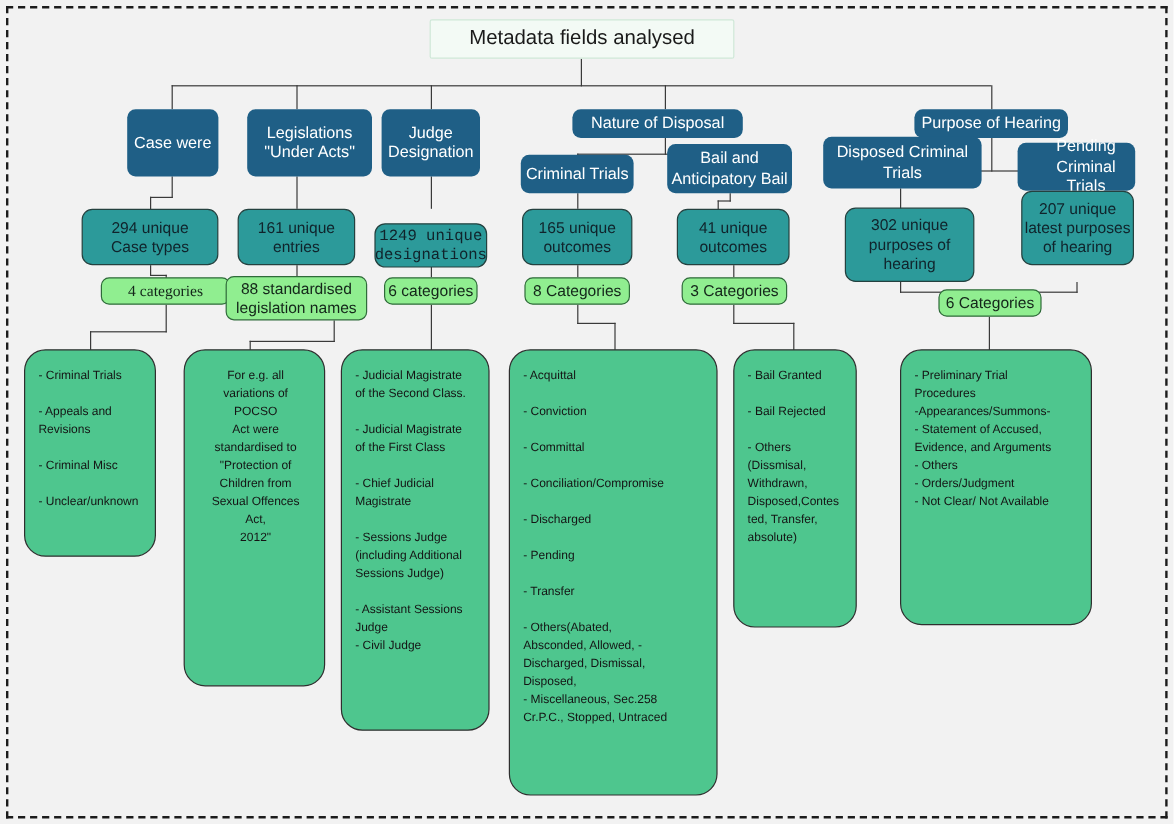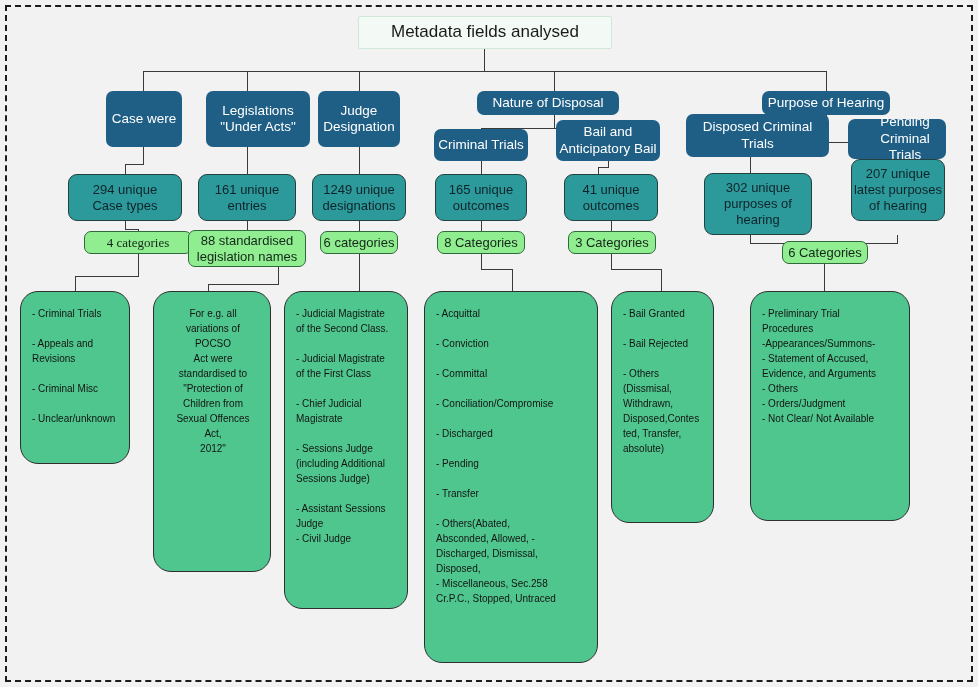--- a/index.html
+++ b/index.html
@@ -143,21 +143,21 @@
 Act were
 standardised to
 "Protection of
 Children from
 Sexual Offences Act,
 2012"</div>
 
   <div class="node lvl1" style="left:318px; top:91px; width:82px; height:56px;">Judge
 Designation</div>
   <div class="conn v" style="left:359px; top:147px; height:27px;"></div>
-  <div class="node lvl2" style="left:312px; top:174px; width:94px; height:47px;">1249 unique
+  <div class="node lvl2" style="left:312px; top:186px; width:94px; height:37px;font-family:Liberation Mono, monospace;">1249 unique
 designations</div>
   <div class="conn v" style="left:359px; top:221px; height:10px;"></div>
   <div class="node cat" style="left:320px; top:231px; width:78px; height:23px;">6 categories</div>
   <div class="conn v" style="left:359px; top:254px; height:38px;"></div>
   <div class="node leaf" style="left:284px; top:291px; width:124px; height:318px;">- Judicial Magistrate
 of the Second Class.
 
 - Judicial Magistrate
 of the First Class
 
@@ -230,21 +230,21 @@
 Disposed,Contes
 ted, Transfer,
 absolute)</div>
 
   <div class="node lvl1" style="left:762px; top:91px; width:128px; height:24px;">Purpose of Hearing</div>
   <div class="conn v" style="left:826px; top:115px; height:28px;"></div>
   <div class="conn h" style="left:750px; top:142px; width:148px;"></div>
   <div class="conn v" style="left:750px; top:136px; height:7px;"></div>
   <div class="conn v" style="left:897px; top:136px; height:7px;"></div>
 
-  <div class="node lvl1" style="left:686px; top:114px; width:143px; height:43px;">Disposed Criminal
+  <div class="node lvl1" style="left:686px; top:114px; width:132px; height:43px;">Disposed Criminal
 Trials</div>
   <div class="conn v" style="left:750px; top:157px; height:17px;"></div>
   <div class="node lvl2" style="left:704px; top:173px; width:108px; height:62px;">302 unique
 purposes of
 hearing</div>
 
   <div class="node lvl1" style="left:848px; top:119px; width:98px; height:40px;padding-left:16px;">Pending
 Criminal Trials</div>
   <div class="conn v" style="left:897px; top:159px; height:15px;"></div>
   <div class="node lvl2" style="left:851px; top:159px; width:94px; height:62px;">207 unique

